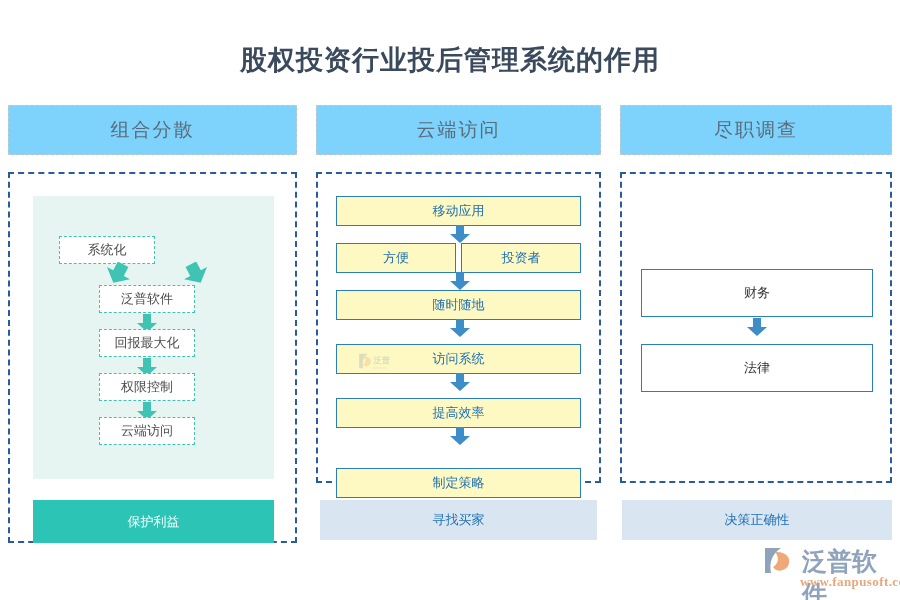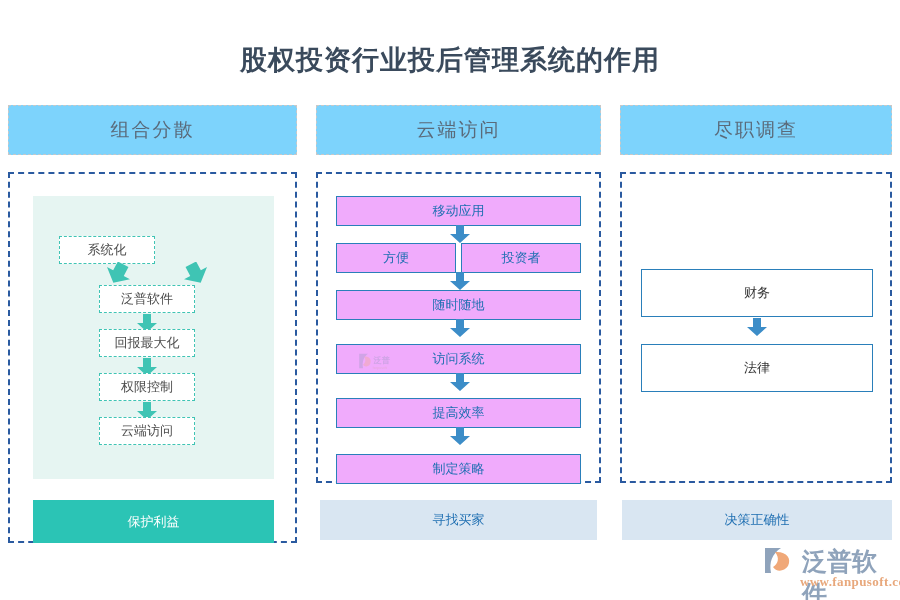--- a/index.html
+++ b/index.html
@@ -60,21 +60,21 @@
     color:#ffffff;font-size:13px;
   }
   .tarrow{position:absolute;}
 
   
   #c2-header{left:316px;top:105px;width:285px;}
   #c2-body{left:316px;top:172px;width:285px;height:311px;}
   .bbox{
     position:absolute;
     border:1px solid #2a7fba;
-    background:#f0abfc;
+    background:#fef9c3;
     box-sizing:border-box;
     display:flex;align-items:center;justify-content:center;
     font-size:13px;color:#1f6fb2;
     font-family:"Liberation Sans","DejaVu Sans",sans-serif;
   }
   .bbox-white{
     position:absolute;
     border:1px solid #2a7fba;
     background:#ffffff;
     box-sizing:border-box;
@@ -201,21 +201,21 @@
     <svg class="barrow" style="left:131px;top:199px;width:22px;height:19px;" viewBox="0 0 22 19">
       <path d="M7 0 L15 0 L15 9 L21 9 L11 18 L1 9 L7 9 Z" fill="#3c8dc8"></path>
     </svg>
 
     <div class="bbox" style="left:18px;top:224px;width:245px;height:30px;">提高效率</div>
 
     <svg class="barrow" style="left:131px;top:253px;width:22px;height:19px;" viewBox="0 0 22 19">
       <path d="M7 0 L15 0 L15 9 L21 9 L11 18 L1 9 L7 9 Z" fill="#3c8dc8"></path>
     </svg>
 
-    <div class="bbox" style="left:18px;top:280px;width:245px;height:30px;">制定策略</div>
+    <div class="bbox" style="left:18px;top:294px;width:245px;height:30px;">制定策略</div>
   </div>
 
   <div class="footer-box" style="left:320px;top:500px;width:277px;">寻找买家</div>
 
   <div class="col-header" id="c3-header">尽职调查</div>
 
   <div class="col-body" id="c3-body">
 
     <div class="bbox-white" style="left:19px;top:95px;width:232px;height:48px;">财务</div>
 

